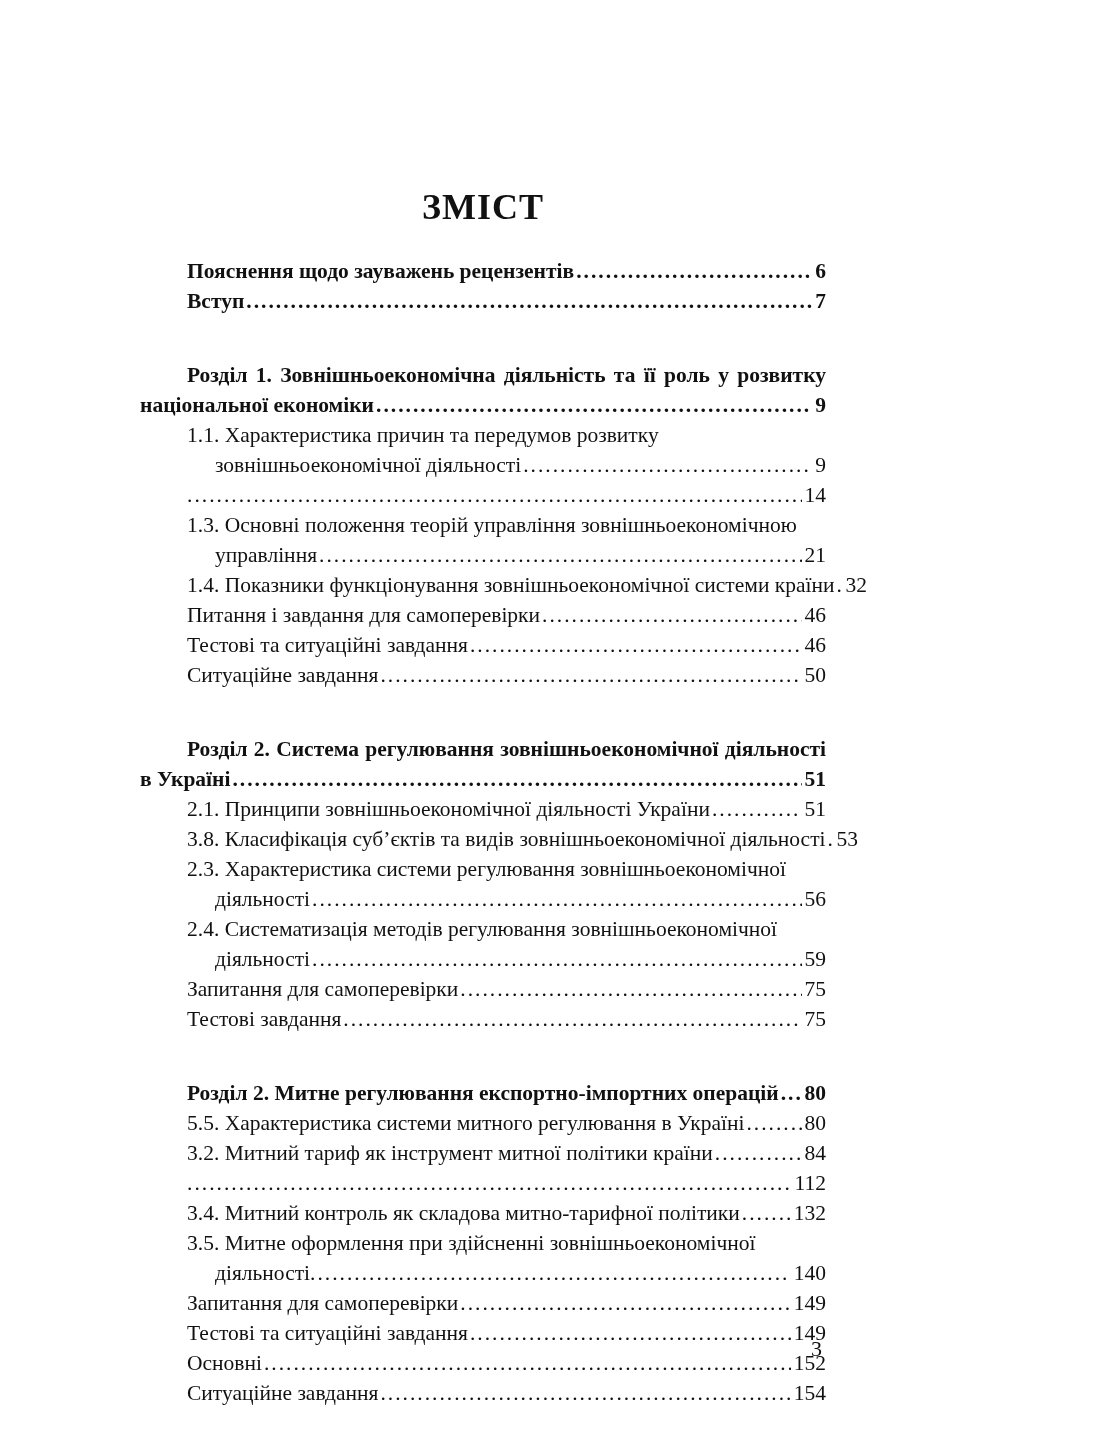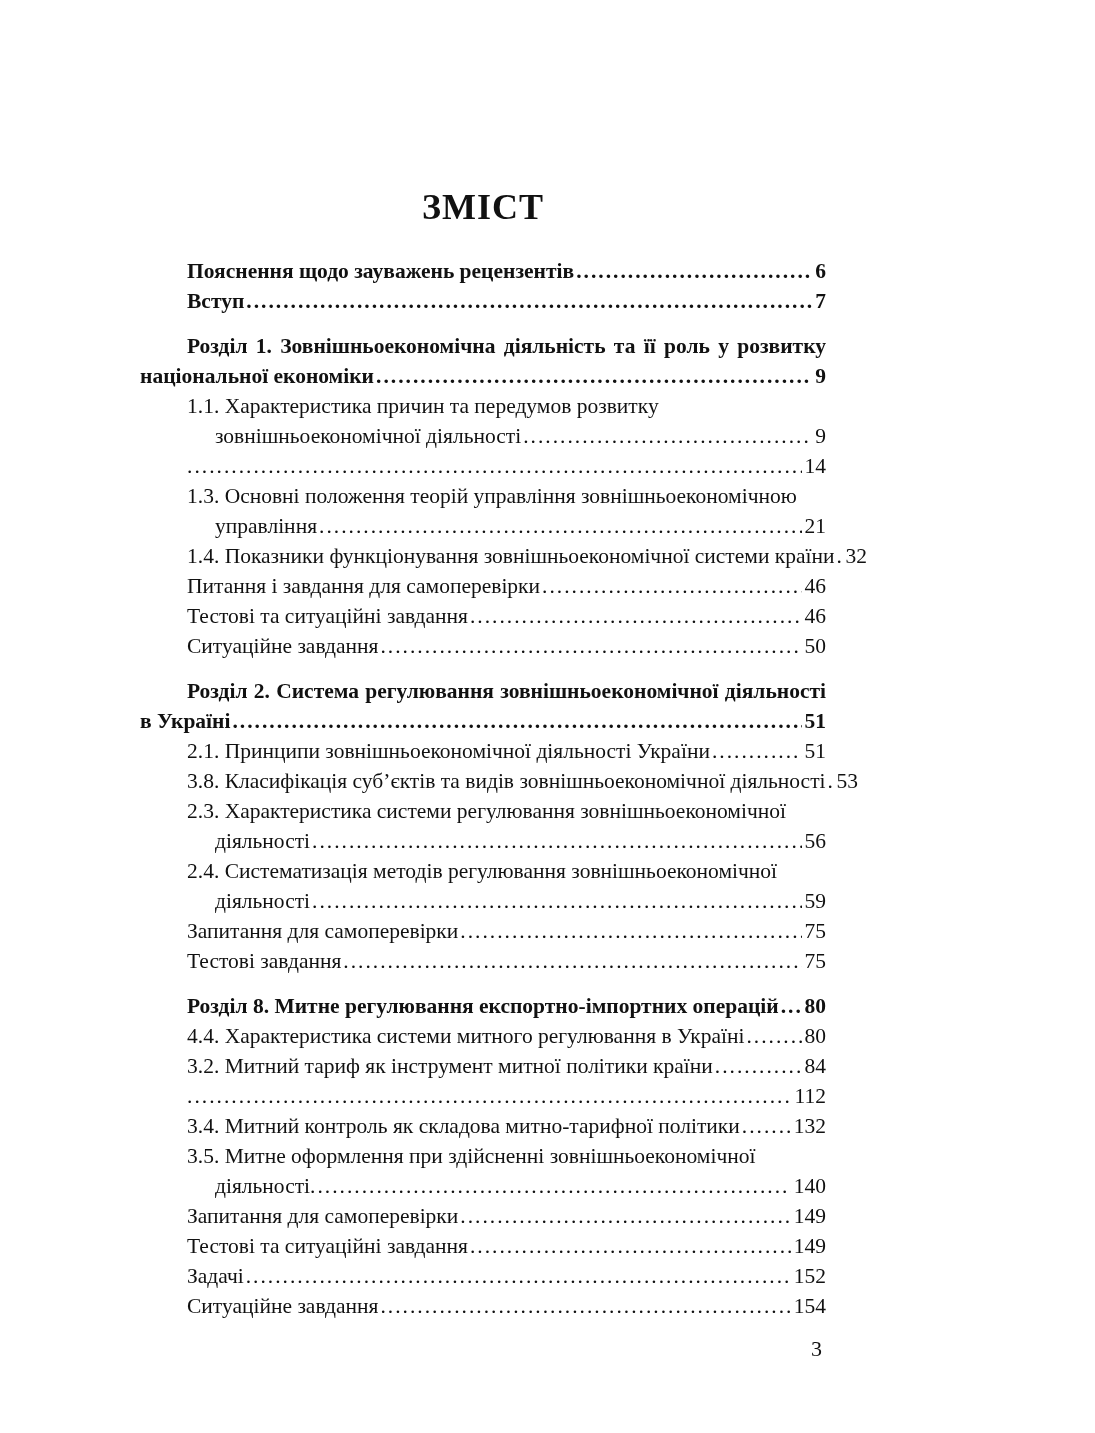--- a/index.html
+++ b/index.html
@@ -33,21 +33,21 @@
   .row {
     display: flex;
     align-items: baseline;
   }
   .row.justify {
     display: block;
     text-align: justify;
     text-align-last: justify;
   }
   .row.bold { font-weight: bold; }
-  .row.gap { margin-top: 15px; }
+  .row.gap { margin-top: 44px; }
   .row.i0 { padding-left: 0; }
   .row.i1 { padding-left: 47px; }
   .row.i2 { padding-left: 75px; justify-content: center; }
   .txt { white-space: nowrap; padding-right: 2px; }
   .row.justify .txt { white-space: normal; padding-right: 0; }
   .dots {
     flex: 1 1 auto;
     overflow: hidden;
     white-space: nowrap;
     min-width: 6px;
@@ -162,26 +162,26 @@
         <span class="txt">Запитання для самоперевірки</span>
         <span class="dots"></span>
         <span class="pg">75</span>
       </div>
       <div class="row i1">
         <span class="txt">Тестові завдання</span>
         <span class="dots"></span>
         <span class="pg">75</span>
       </div>
       <div class="row i1 bold gap">
-        <span class="txt">Розділ 8. Митне регулювання експортно-імпортних операцій</span>
+        <span class="txt">Розділ 2. Митне регулювання експортно-імпортних операцій</span>
         <span class="dots"></span>
         <span class="pg">80</span>
       </div>
       <div class="row i1">
-        <span class="txt">4.4. Характеристика системи митного регулювання в Україні</span>
+        <span class="txt">5.5. Характеристика системи митного регулювання в Україні</span>
         <span class="dots"></span>
         <span class="pg">80</span>
       </div>
       <div class="row i1">
         <span class="txt">3.2. Митний тариф як інструмент митної політики країни</span>
         <span class="dots"></span>
         <span class="pg">84</span>
       </div>
       <div class="row i1">
         <span class="dots"></span>
@@ -204,21 +204,21 @@
         <span class="txt">Запитання для самоперевірки</span>
         <span class="dots"></span>
         <span class="pg">149</span>
       </div>
       <div class="row i1">
         <span class="txt">Тестові та ситуаційні завдання</span>
         <span class="dots"></span>
         <span class="pg">149</span>
       </div>
       <div class="row i1">
-        <span class="txt">Задачі</span>
+        <span class="txt">Основні</span>
         <span class="dots"></span>
         <span class="pg">152</span>
       </div>
       <div class="row i1">
         <span class="txt">Ситуаційне завдання</span>
         <span class="dots"></span>
         <span class="pg">154</span>
       </div>
     </div>
   <div class="folio">3</div>

